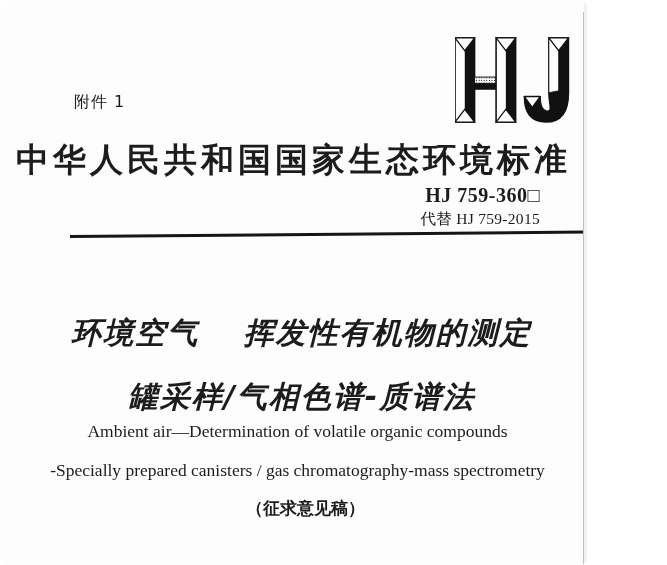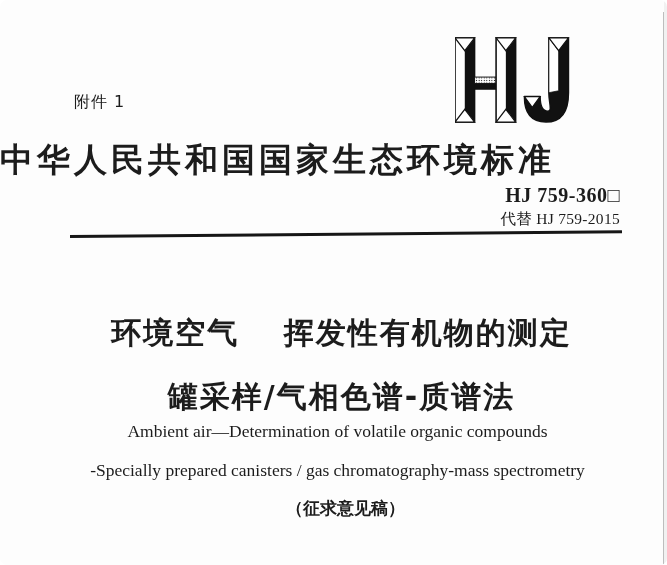--- a/index.html
+++ b/index.html
@@ -1,50 +1,50 @@
 <!DOCTYPE html>
 <html><head>
 <meta charset="utf-8">
 <style>
   html,body { margin:0; padding:0; background:#ffffff; }
   .page {
-    position:relative; width:667px; height:565px;
+    position:relative; width:587px; height:565px;
     background:#fdfdfd; overflow:hidden;
     color:#1c1c1c;
     font-family:"Liberation Serif","DejaVu Serif",serif;
     border-radius:7px;
   }
   .attachment {
     position:absolute; left:74px; top:92px;
     font-family:"DejaVu Sans","Liberation Sans",sans-serif;
     font-size:16px; letter-spacing:1px;
   }
   .logo { position:absolute; left:455px; top:36px; width:133px; height:88px; }
   .logo svg { display:block; width:100%; height:100%; }
   .org-title {
     position:absolute; left:0; right:0; top:138px; margin:0;
-    text-align:left; font-size:33px; font-weight:700; letter-spacing:4px;
+    text-align:center; font-size:33px; font-weight:700; letter-spacing:4px;
     font-family:"Liberation Serif","DejaVu Serif",serif; white-space:nowrap;
   }
   .std-no {
     position:absolute; right:47px; top:184px;
     font-size:20px; font-weight:700; letter-spacing:0.5px;
   }
   .replaces {
     position:absolute; right:47px; top:209px;
     font-size:15.5px; letter-spacing:0.3px;
   }
   .rule {
     position:absolute; left:70px; top:235px; width:552px; height:2.5px;
     background:#161616; transform:rotate(-0.5deg); transform-origin:left center;
   }
   .cn-title {
     position:absolute; left:16px; right:0; margin:0; text-align:center;
     font-family:"DejaVu Sans","Liberation Sans",sans-serif;
-    font-size:30px; font-weight:700; letter-spacing:2px; white-space:nowrap;
+    font-size:30px; font-weight:700; letter-spacing:2px; white-space:nowrap;font-style:italic;
   }
   .cn1 { top:313px; }
   .cn2 { top:377px;text-align:center; }
   .en-title {
     position:absolute; left:8px; right:0; text-align:center;
     font-size:17.5px; white-space:nowrap;
   }
   .en1 { top:421px; }
   .en2 { top:460px; }
   .draft {

